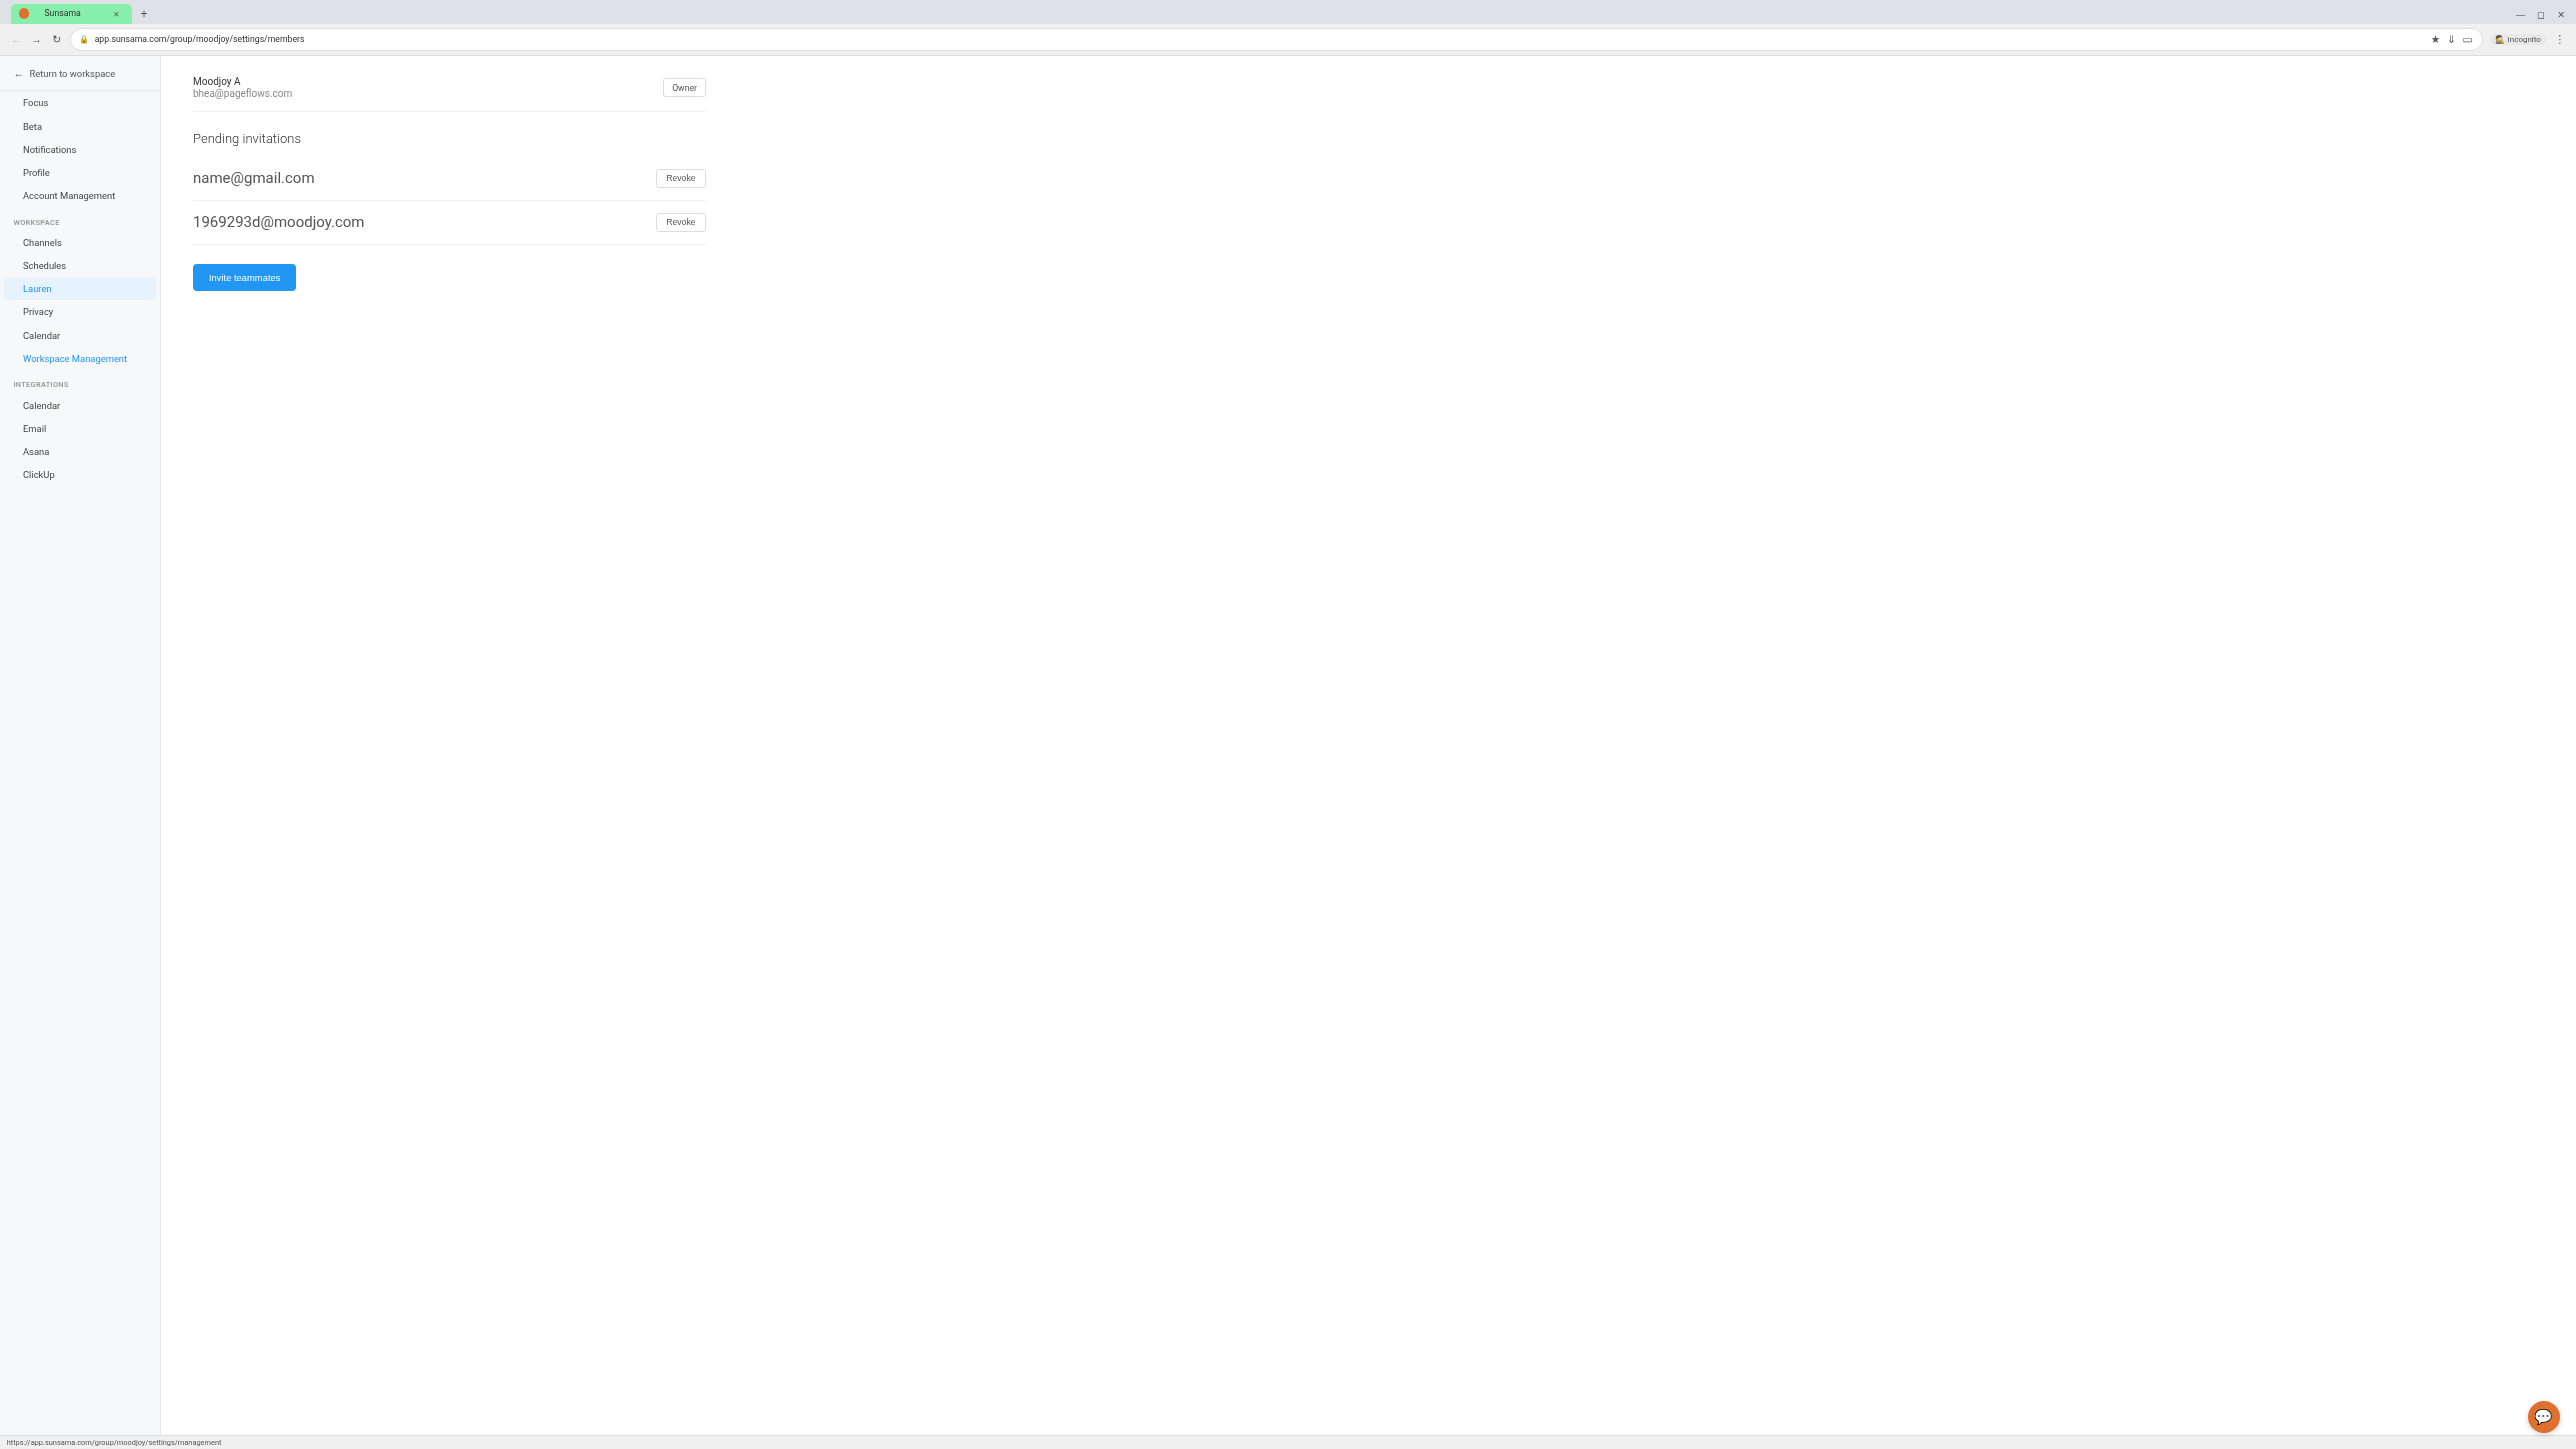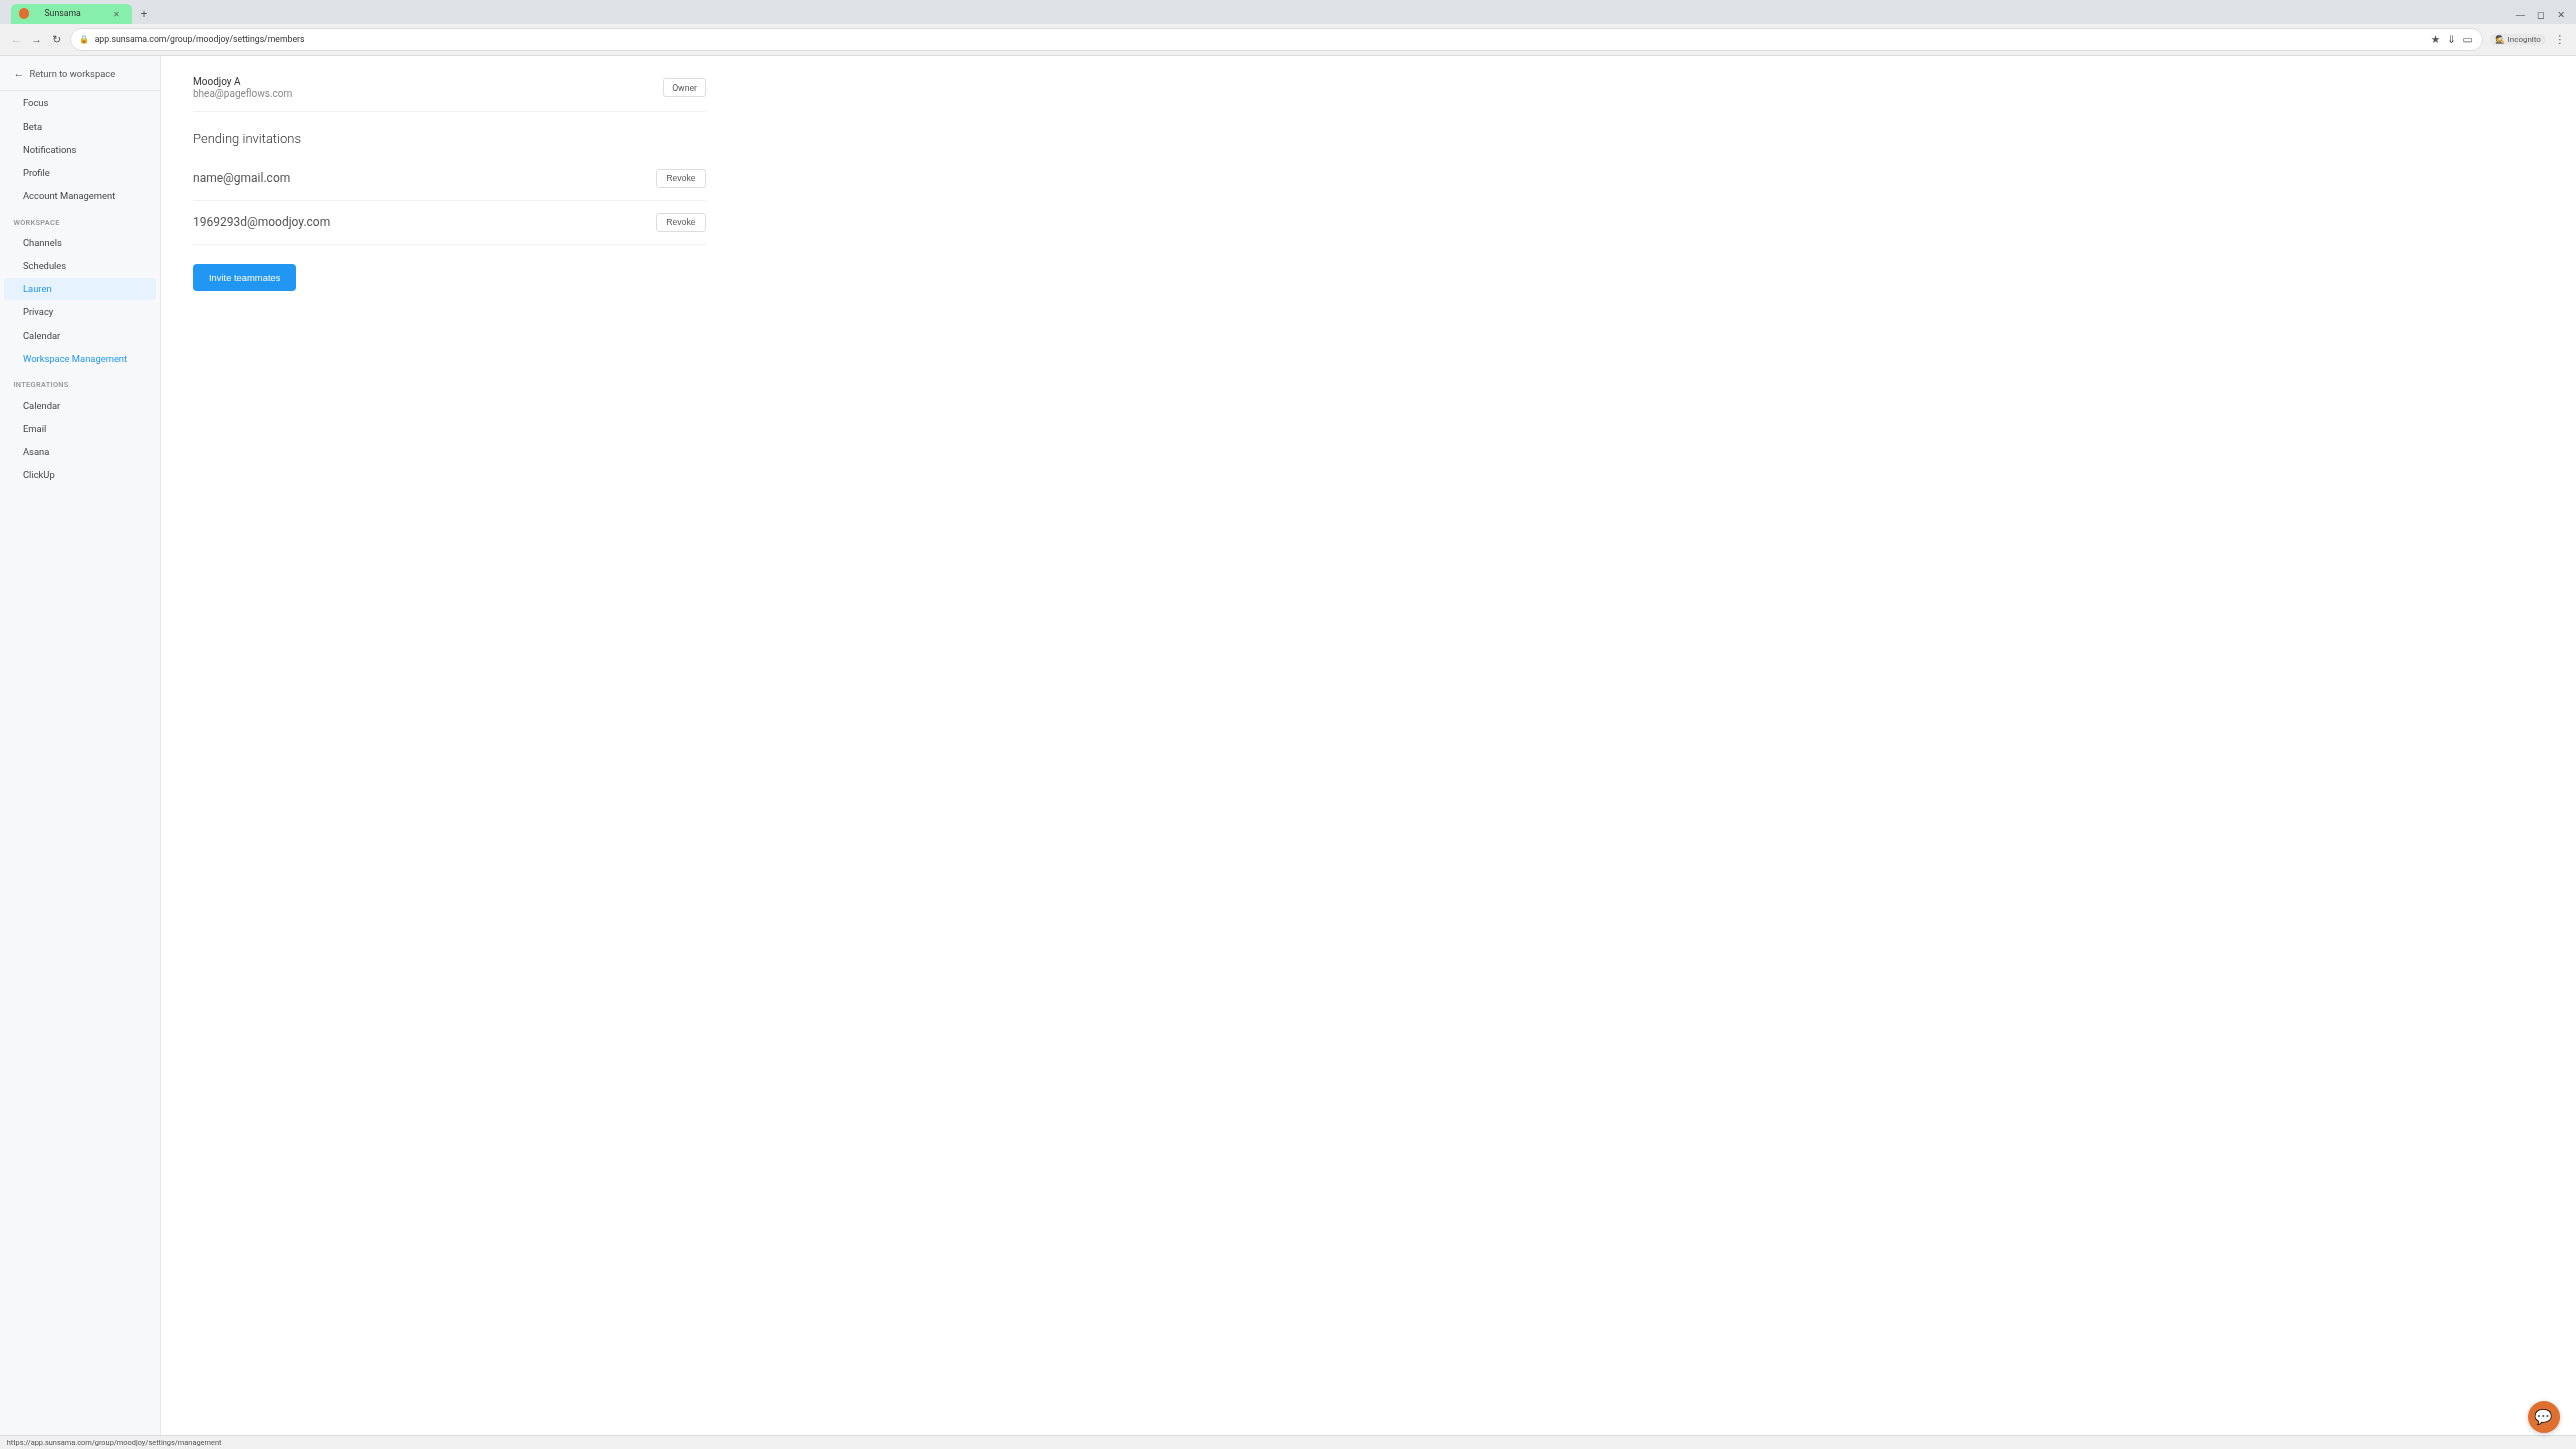--- a/index.html
+++ b/index.html
@@ -293,21 +293,21 @@
       margin: 19px 0 10.7px;
     }
     .pending-row {
       display: flex;
       align-items: center;
       padding: 12px 0;
       border-bottom: 0.7px solid #f0f0f0;
     }
     .pending-email {
       flex: 1;
-      font-size: 12px;
+      font-size: 15px;
       color: #555;
     }
     .revoke-btn {
       padding: 3.4px 9.4px;
       border: 0.7px solid #ddd;
       border-radius: 2.7px;
       font-size: 8.7px;
       color: #555;
       background: #fff;
       cursor: pointer;

